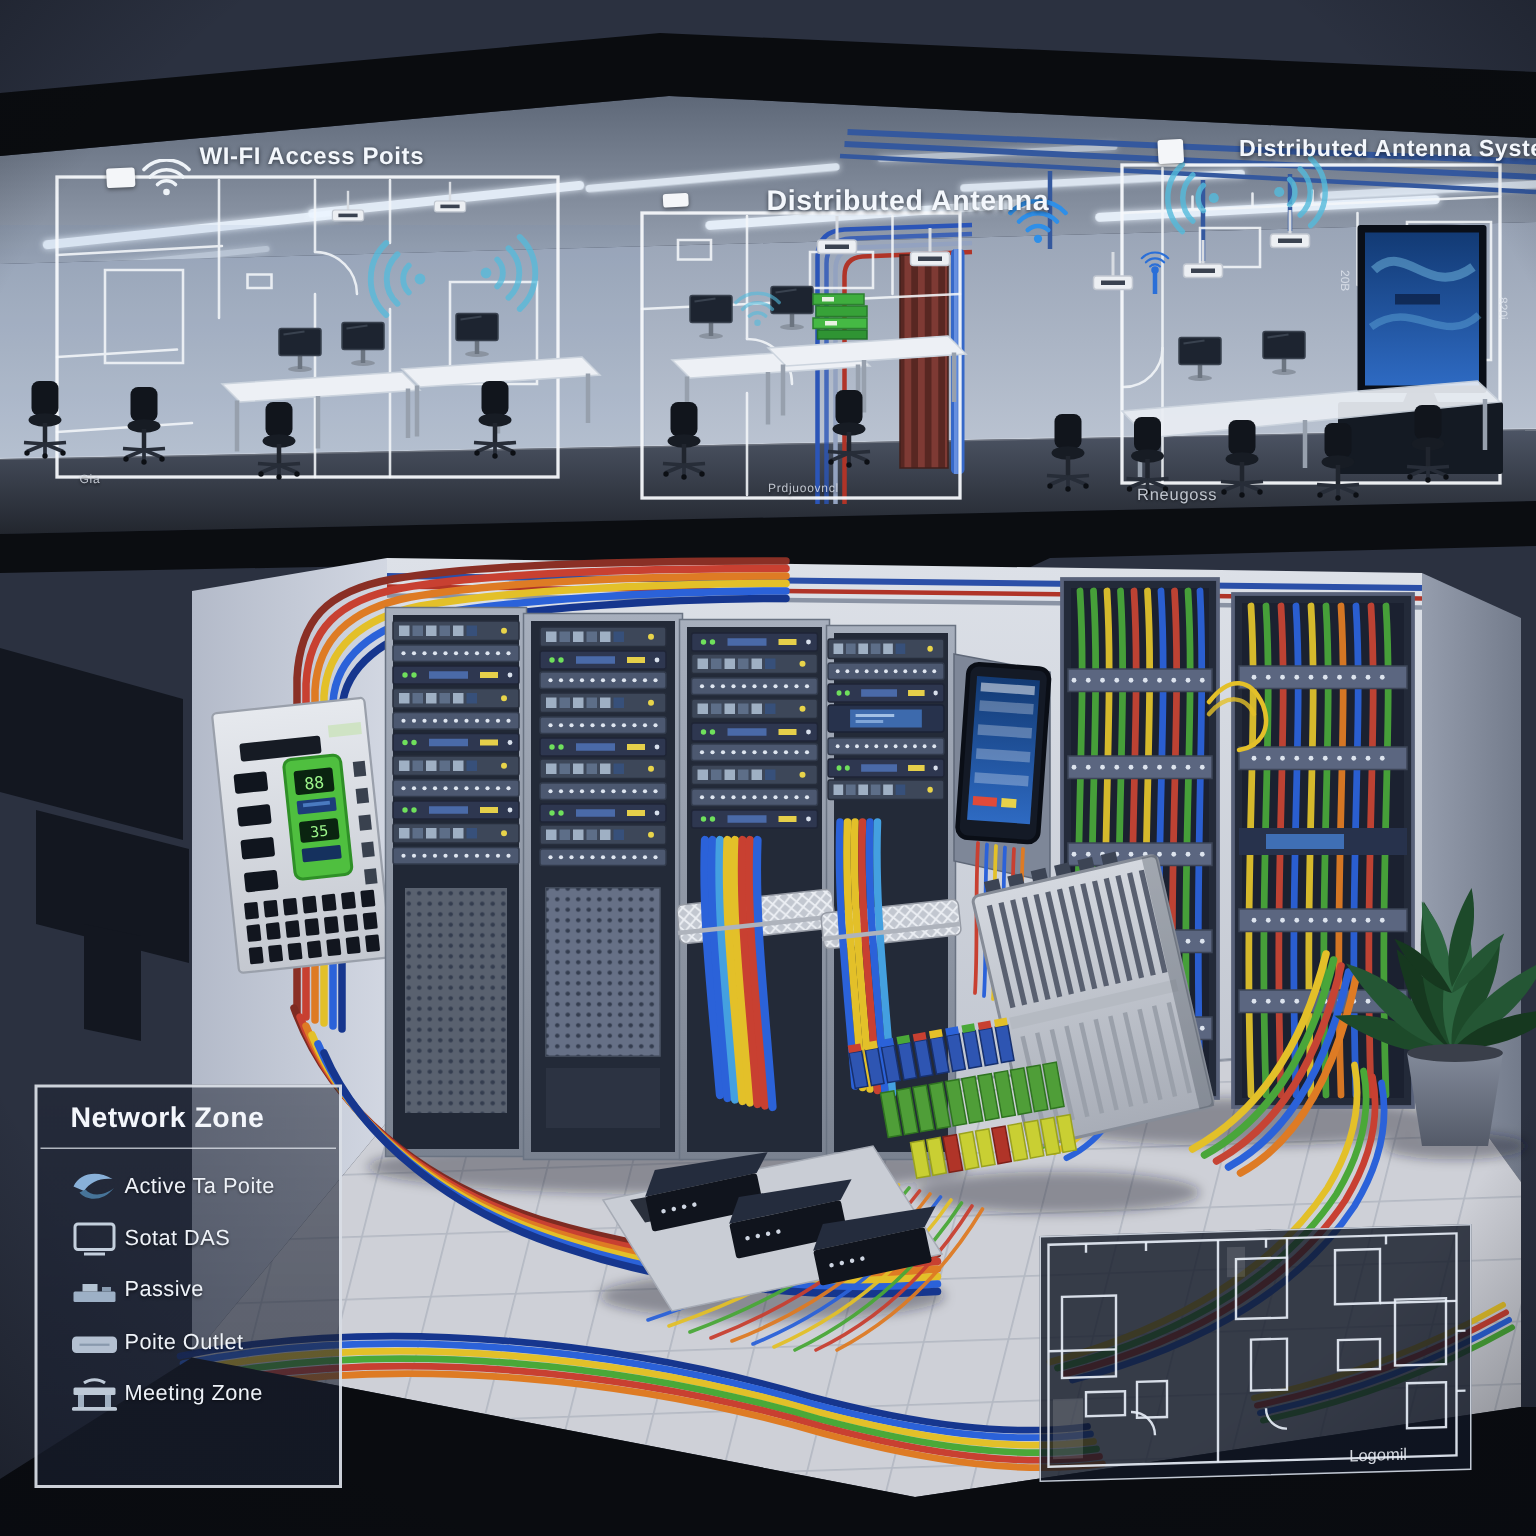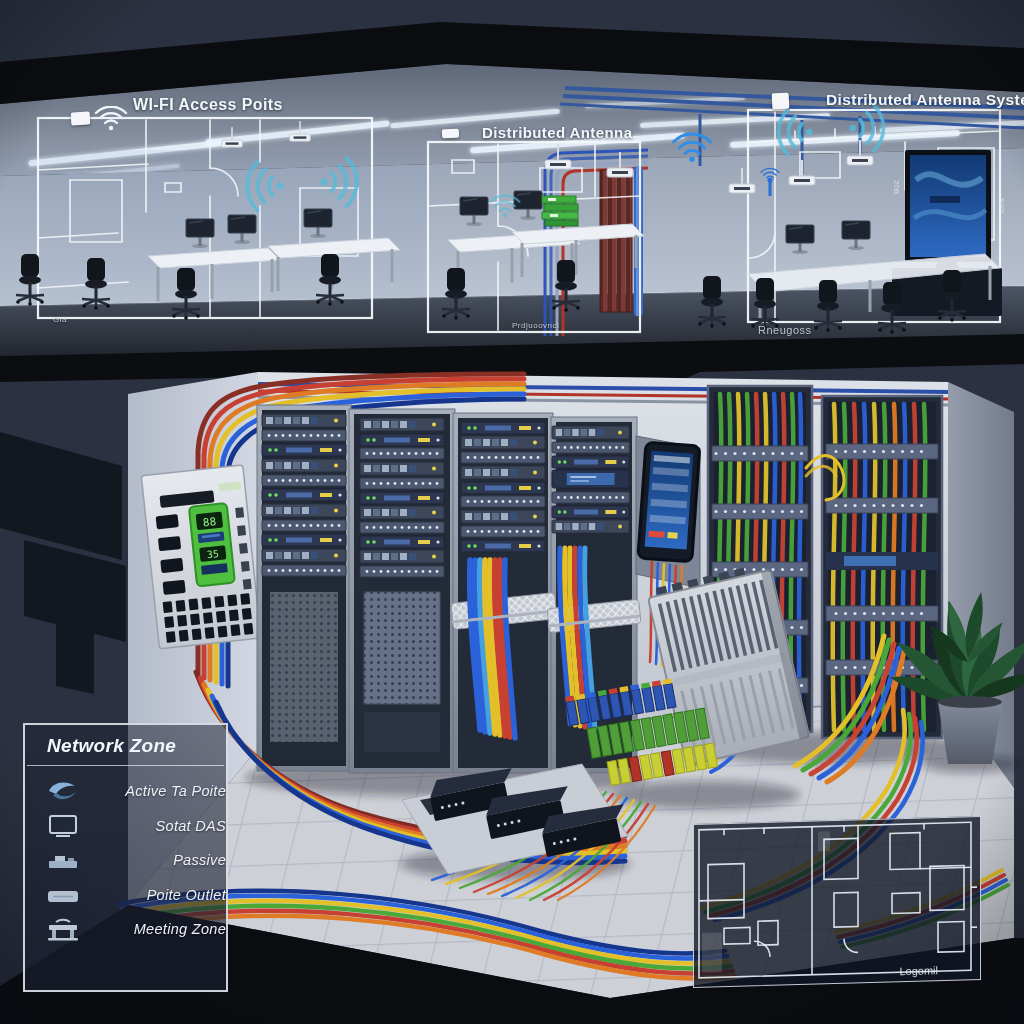--- a/index.html
+++ b/index.html
@@ -11,24 +11,24 @@
       text-shadow:0 1px 3px rgba(8,12,20,.65);white-space:nowrap;}
   .zf{position:absolute;color:#d8dde6;opacity:.85;font-size:9px;letter-spacing:.5px;white-space:nowrap;
       text-shadow:0 1px 2px rgba(0,0,0,.6);}
   .vlab{position:absolute;color:#e6ebf3;opacity:.75;font-size:8px;transform:rotate(90deg);
         transform-origin:left top;white-space:nowrap;}
   .icon-rect{position:absolute;background:#f4f6f9;border-radius:2px;box-shadow:0 1px 3px rgba(0,0,0,.45);
              transform:rotate(-3deg);}
   
   .legend{position:absolute;left:23px;top:723px;width:205px;height:269px;
           background:linear-gradient(rgba(30,36,52,.55),rgba(24,30,46,.68));
-          border:2px solid rgba(236,241,248,.85);box-sizing:border-box;font-style:italic;}
+          border:2px solid rgba(236,241,248,.85);box-sizing:border-box;}
   .legend-title{margin:10px 0 8px 22px;font-size:19px;font-weight:700;color:#f3f6fb;letter-spacing:.3px;}
   .legend-rule{height:0;border-top:1.5px solid rgba(236,241,248,.7);margin:0 2px;}
-  .legend-item{display:flex;align-items:center;height:34.5px;padding-left:18px;justify-content:space-between;}
+  .legend-item{display:flex;align-items:center;height:34.5px;padding-left:18px;}
   .licon{width:40px;display:flex;justify-content:center;opacity:.95;}
   .llabel{font-size:14.5px;color:#eef2f8;letter-spacing:.3px;text-shadow:0 1px 2px rgba(0,0,0,.5);}
   
   .inset{position:absolute;left:693px;top:820px;width:288px;height:164px;
          background:rgba(16,22,36,.8);border:1.5px solid rgba(226,233,243,.85);
          box-sizing:border-box;transform:skewY(-1.6deg);}
   .inset-label{position:absolute;right:42px;bottom:4px;font-size:11px;color:#e8ecf3;opacity:.9;}
   svg text{font-family:"DejaVu Sans Mono","Liberation Mono",monospace;}
 </style>
 </head>
@@ -838,21 +838,21 @@
   <g fill="none" stroke="#eef3f8" stroke-width="2.4" stroke-linecap="round">
     <path d="M-6,5A8.5,8.5 0 0 1 6,5"></path>
         <path d="M-11,0A15,15 0 0 1 11,0"></path>
         <path d="M-15,-5A21,21 0 0 1 15,-5"></path>
   </g>
       <circle cx="0" cy="10" r="2.2" fill="#eef3f8"></circle>
 </svg>
 <div class="zt" style="left:133px;top:96px;font-size:16px">WI-FI Access Poits</div>
 
 <div class="icon-rect" style="left:442px;top:129px;width:17px;height:9px"></div>
-<div class="zt" style="left:482px;top:124px;font-size:15px">Distributed Antenna</div>
+<div class="zt" style="left:511px;top:124px;font-size:19px">Distributed Antenna</div>
 
 <div class="icon-rect" style="left:772px;top:93px;width:17px;height:16px"></div>
 <div class="zt" style="left:826px;top:91px;font-size:15.5px">Distributed Antenna System</div>
 
 <div class="zf" style="left:53px;top:315px;font-size:8px">Gia</div>
 <div class="zf" style="left:512px;top:321px;font-size:8px">Prdjuoovncl</div>
 <div class="zf" style="left:758px;top:324px;font-size:11px">Rneugoss</div>
 <div class="vlab" style="left:901px;top:180px">20B</div>
 <div class="vlab" style="left:1006px;top:198px">820i</div>
 

